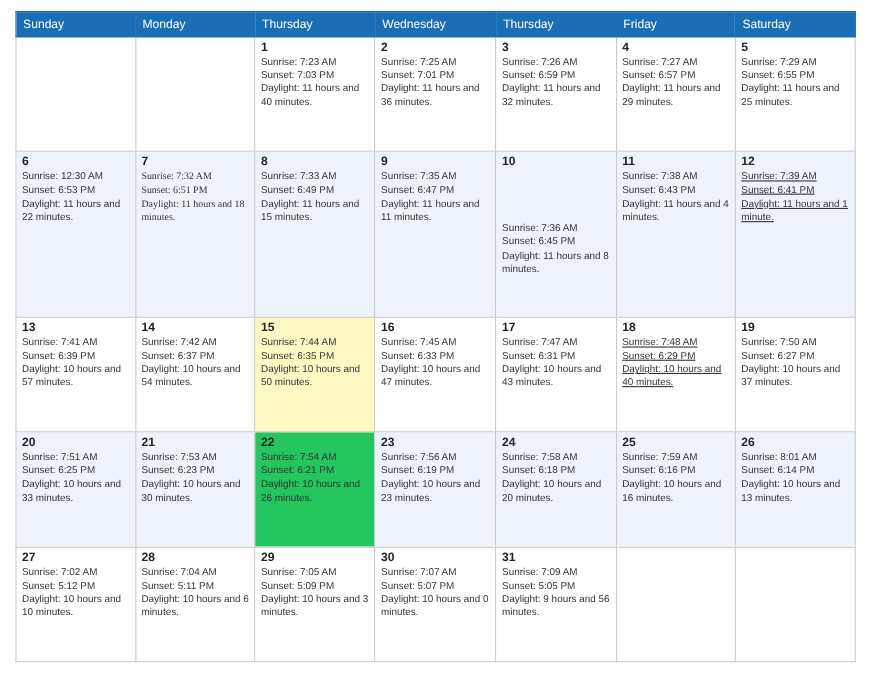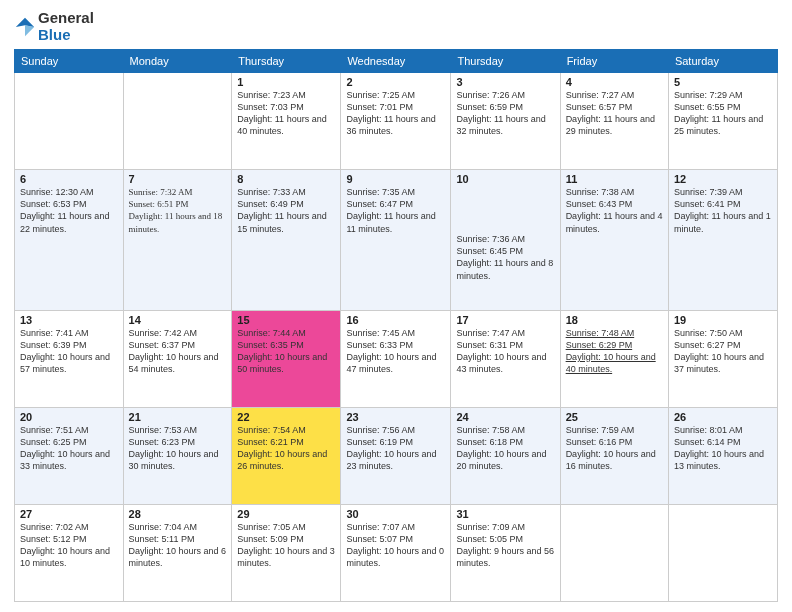--- a/index.html
+++ b/index.html
@@ -89,36 +89,20 @@
       background: #fff;
     }
     .calendar-table thead tr th {
       background: #1a6eb5;
     }
   </style>
 </head>
 <body>
 
 <div class="page">
-  <div class="header">
-    <div class="logo">
-      <svg class="logo-icon" viewBox="0 0 24 24">
-        <polygon points="12,2 22,12 12,10 2,12" fill="#1a6eb5"></polygon>
-        <polygon points="12,10 22,12 12,22" fill="#4a9fd4" opacity="0.7"></polygon>
-      </svg>
-      <div>
-        <div style="font-size:15px;font-weight:bold;color:#333;line-height:1.1">General</div>
-        <div style="font-size:15px;font-weight:bold;color:#1a6eb5;line-height:1.1">Blue</div>
-      </div>
-    </div>
-    <div class="title-block">
-      <div class="month-title"></div>
-      <div class="location"></div>
-    </div>
-  </div>
 
   <table class="calendar-table">
     <thead>
       <tr>
       <th>Sunday</th>
           <th>Monday</th>
           <th>Thursday</th>
           <th>Wednesday</th>
           <th>Thursday</th>
           <th>Friday</th>
@@ -192,39 +176,39 @@
 Daylight: 11 hours and 8 minutes.</div>
           </td>
           <td style="background: rgb(238, 243, 251);">
             <span class="day-num">11</span>
             <div class="day-info" style="white-space: pre-line;">Sunrise: 7:38 AM
 Sunset: 6:43 PM
 Daylight: 11 hours and 4 minutes.</div>
           </td>
           <td style="background: rgb(238, 243, 251);">
             <span class="day-num">12</span>
-            <div class="day-info" style="white-space: pre-line;">Sunrise: 7:39 AM
+            <div class="day-info" style="white-space: pre-line; text-decoration: underline;">Sunrise: 7:39 AM
 Sunset: 6:41 PM
 Daylight: 11 hours and 1 minute.</div>
           </td>
         </tr>
         <tr>
           <td style="background: rgb(255, 255, 255);">
             <span class="day-num">13</span>
             <div class="day-info" style="white-space: pre-line;">Sunrise: 7:41 AM
 Sunset: 6:39 PM
 Daylight: 10 hours and 57 minutes.</div>
           </td>
           <td style="background: rgb(255, 255, 255);">
             <span class="day-num">14</span>
             <div class="day-info" style="white-space: pre-line;">Sunrise: 7:42 AM
 Sunset: 6:37 PM
 Daylight: 10 hours and 54 minutes.</div>
           </td>
-          <td style="background: #ec4899;">
+          <td style="background: #fef9c3;">
             <span class="day-num">15</span>
             <div class="day-info" style="white-space: pre-line;">Sunrise: 7:44 AM
 Sunset: 6:35 PM
 Daylight: 10 hours and 50 minutes.</div>
           </td>
           <td style="background: rgb(255, 255, 255);">
             <span class="day-num">16</span>
             <div class="day-info" style="white-space: pre-line;">Sunrise: 7:45 AM
 Sunset: 6:33 PM
 Daylight: 10 hours and 47 minutes.</div>
@@ -254,21 +238,21 @@
             <div class="day-info" style="white-space: pre-line;">Sunrise: 7:51 AM
 Sunset: 6:25 PM
 Daylight: 10 hours and 33 minutes.</div>
           </td>
           <td style="background: rgb(238, 243, 251);">
             <span class="day-num">21</span>
             <div class="day-info" style="white-space: pre-line;">Sunrise: 7:53 AM
 Sunset: 6:23 PM
 Daylight: 10 hours and 30 minutes.</div>
           </td>
-          <td style="background: #fde047;">
+          <td style="background: #22c55e;">
             <span class="day-num">22</span>
             <div class="day-info" style="white-space: pre-line;">Sunrise: 7:54 AM
 Sunset: 6:21 PM
 Daylight: 10 hours and 26 minutes.</div>
           </td>
           <td style="background: rgb(238, 243, 251);">
             <span class="day-num">23</span>
             <div class="day-info" style="white-space: pre-line;">Sunrise: 7:56 AM
 Sunset: 6:19 PM
 Daylight: 10 hours and 23 minutes.</div>

